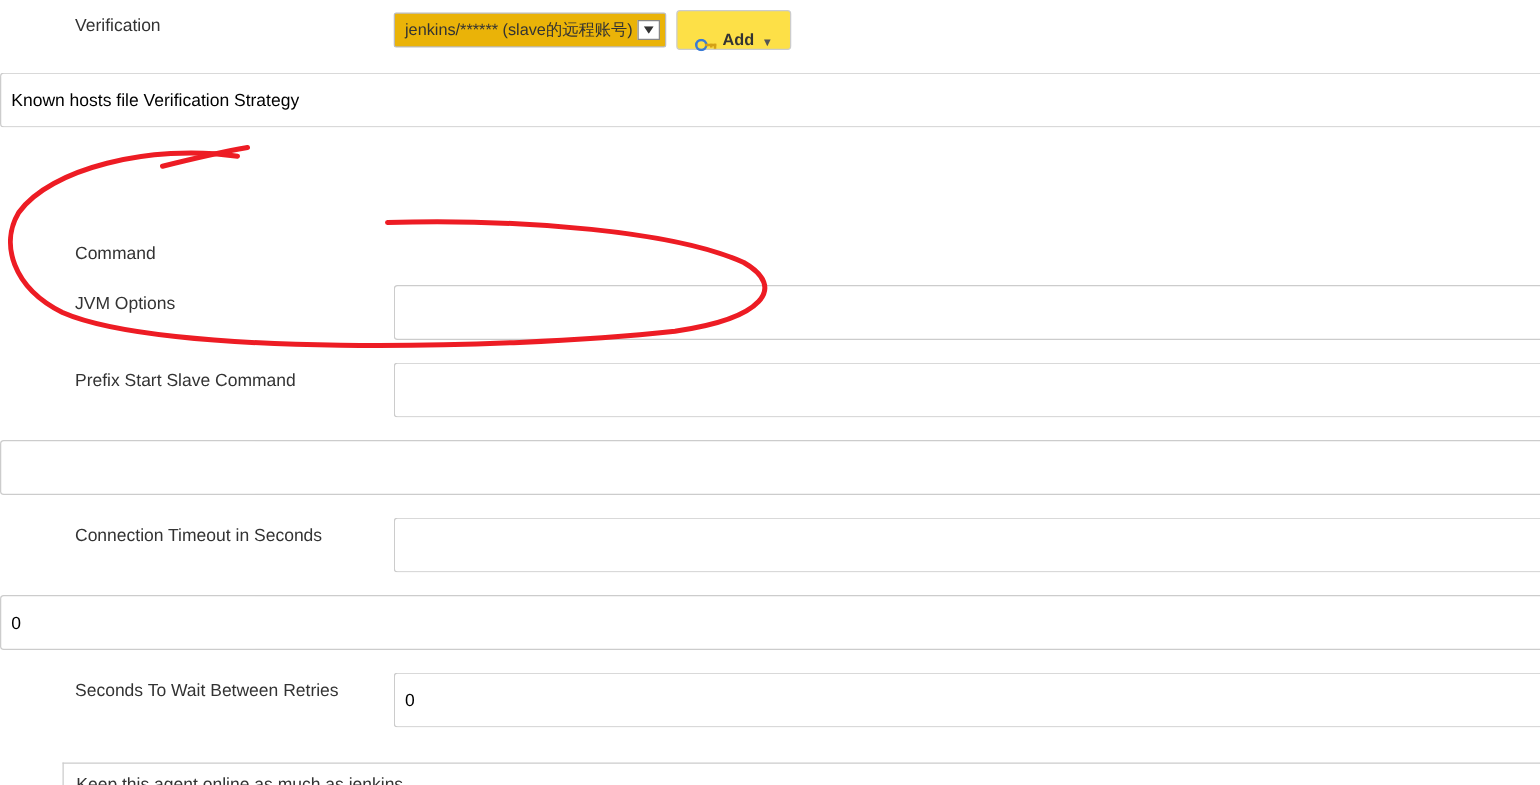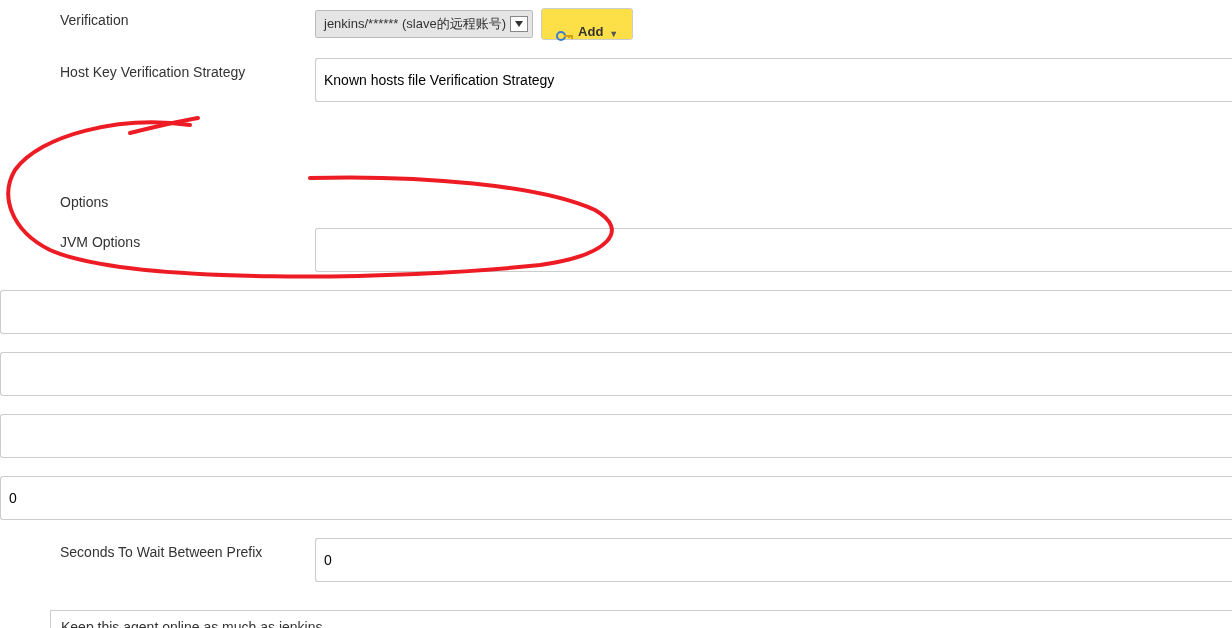--- a/index.html
+++ b/index.html
@@ -43,21 +43,21 @@
       align-items: center;
       gap: 8px;
     }
     .cred-box {
       display: inline-flex;
       align-items: center;
       border: 1px solid #bbb;
       border-radius: 2px;
       height: 28px;
       padding: 0 4px 0 8px;
-      background: #e5e5e5;
+      background: #eab308;
     }
     .cred-box span { font-size: 13px; }
     .cred-dd {
       width: 18px; height: 16px;
       border: 1px solid #888;
       margin-left: 4px;
       display: inline-flex;
       align-items: center; justify-content: center;
       font-size: 9px;
       background: #fff;
@@ -119,68 +119,69 @@
           </svg>
         </span>
         <span>Add</span>
         <span class="caret">▼</span>
       </button>
     </div>
   </div>
 </div>
 
 <div class="row">
-  <div class="label-col">Host Key Verification Strategy</div>
   <div class="field-col">
     <input class="txt-input" value="Known hosts file Verification Strategy" style="">
   </div>
 </div>
 
 <div style="height:50px"></div>
 
 <div class="row">
 </div>
 
 <div class="row">
-  <div class="label-col">Options</div>
+  <div class="label-col">Command</div>
 </div>
 
 <div class="row">
   <div class="label-col">JVM Options</div>
+  <div class="field-col">
+    <input class="txt-input" value="" style="">
+  </div>
+</div>
+
+<div class="row">
+  <div class="label-col">Prefix Start Slave Command</div>
   <div class="field-col">
     <input class="txt-input" value="" style="">
   </div>
 </div>
 
 <div class="row">
   <div class="field-col">
     <input class="txt-input" value="" style="">
   </div>
 </div>
 
 <div class="row">
-  <div class="field-col">
-    <input class="txt-input" value="" style="">
-  </div>
-</div>
-
-<div class="row">
+  <div class="label-col">Connection Timeout in Seconds</div>
   <div class="field-col">
     <input class="txt-input" value="" style="">
   </div>
 </div>
 
 <div class="row">
   <div class="field-col">
     <input class="txt-input" value="0" style="">
   </div>
 </div>
 
 <div class="row">
-  <div class="label-col">Seconds To Wait Between Prefix</div>
+  <div class="label-col">Seconds To Wait Between Retries</div>
   <div class="field-col">
     <input class="txt-input" value="0" style="">
   </div>
 </div>
 
 <div class="availability">Keep this agent online as much as jenkins</div>
 
 <svg class="annot" width="640" height="190">
   <path d="M 190 25 C 120 15, 40 35, 15 70 C 0 95, 10 130, 50 150 C 130 185, 400 180, 540 165 C 610 155, 630 130, 595 110 C 540 85, 420 75, 310 78" fill="none" stroke="#ed1c24" stroke-width="4" stroke-linecap="round"></path>
   <path d="M 130 33 C 150 28, 175 22, 198 18" fill="none" stroke="#ed1c24" stroke-width="4" stroke-linecap="round"></path>

